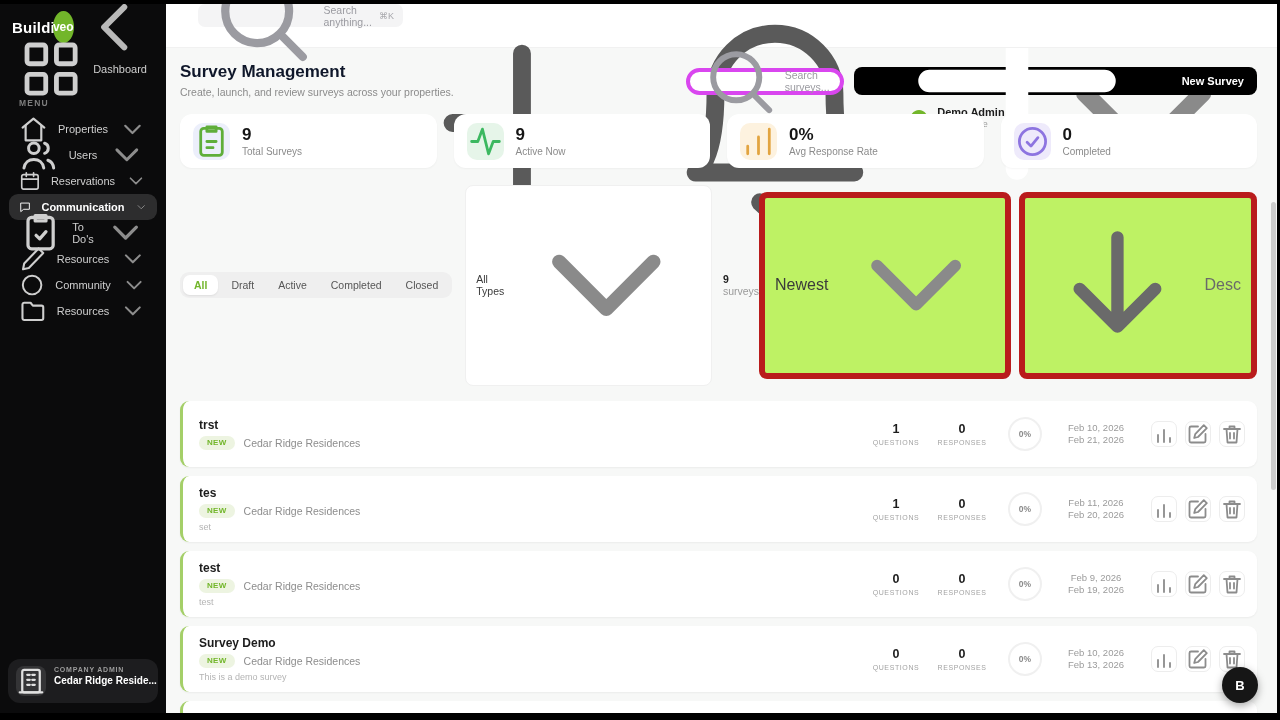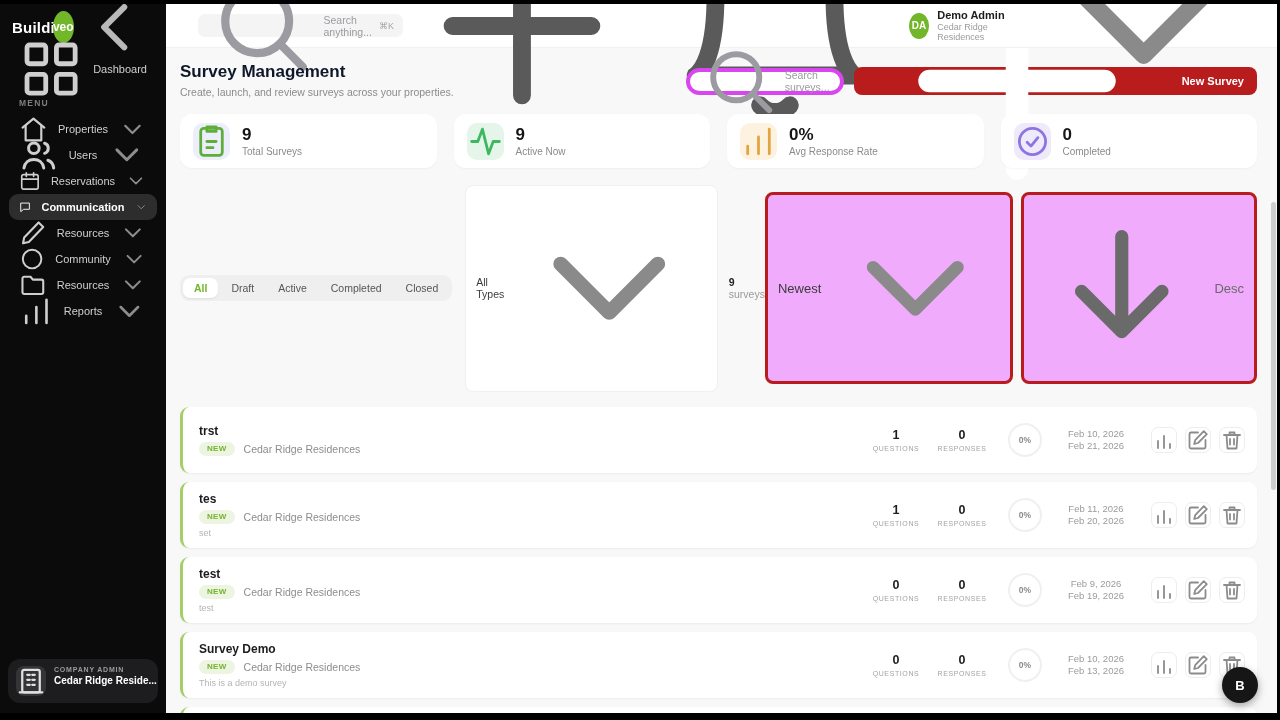--- a/index.html
+++ b/index.html
@@ -35,21 +35,21 @@
     display:flex; align-items:center; justify-content:center; color:#e0e0e0; flex-shrink:0; }
   .sf-icon svg { width:13px; height:13px; }
   .sf-role { font-size:7px; color:#9c9c9c; letter-spacing:.8px; font-weight:700; }
   .sf-company { font-size:10px; color:#fff; font-weight:700; margin-top:2px;
     white-space:nowrap; }
   .sf-chev { margin-left:auto; color:#9a9a9a; display:flex; }
   .sf-chev svg { width:9px; height:9px; }
 
   
   .col { flex:1; display:flex; flex-direction:column; min-width:0; position:relative; }
-  .topbar { height:44px; background:#fff; display:flex; align-items:center;
+  .topbar { height:44px; background:#fff; display:flex; align-items:flex-start;
     padding:0 16px 0 32px; border-bottom:1px solid #f1f1f1; flex-shrink:0; }
   .global-search { width:252px; height:23px; background:#f4f4f5; border-radius:7px;
     display:flex; align-items:center; gap:7px; padding:0 9px; color:#9b9ba1;
     font-size:10.5px; }
   .global-search svg { width:11px; height:11px; flex-shrink:0; }
   .gs-shortcut { margin-left:auto; font-size:9px; color:#a6a6ab; }
   .topbar-right { margin-left:auto; display:flex; align-items:center; gap:15px; }
   .icon-btn { display:flex; color:#5a5a5a; position:relative; cursor:pointer; }
   .icon-btn svg { width:14px; height:14px; }
   .user-chip { display:flex; align-items:center; gap:8px; cursor:pointer; }
@@ -91,22 +91,22 @@
   .tab { padding:4px 11px; font-size:10.5px; color:#565656; border-radius:7px;
     cursor:pointer; }
   .tab.active { background:#fff; font-weight:700; box-shadow:0 1px 2px rgba(0,0,0,.07); }
   .type-select { margin-left:13px; background:#fff; border:1px solid #f0f0f0;
     border-radius:8px; padding:5px 10px; font-size:10.5px; color:#3b3b3b;
     display:flex; align-items:center; gap:8px; cursor:pointer; }
   .type-select svg, .sort-select svg { width:9px; height:9px; color:#8a8a8a; }
   .count { margin-left:11px; font-size:10.5px; color:#9a9a9a; }
   .count b { color:#222; font-weight:800; }
   .sort-group { margin-left:auto; display:flex; gap:8px; }
-  .sort-select, .order-btn { background:#f0abfc; border:3px solid #b91c1c;
-    border-radius:8px; padding:5px 10px; font-size:13px; color:#3b3b3b;
+  .sort-select, .order-btn { background:#bef264; border:6px solid #b91c1c;
+    border-radius:8px; padding:5px 10px; font-size:16px; color:#3b3b3b;
     display:flex; align-items:center; gap:10px; cursor:pointer; }
   .order-btn { gap:5px; color:#6a6a6a; }
   .order-btn svg { width:9px; height:9px; }
 
   .survey-list { margin-top:15px; display:flex; flex-direction:column; gap:9px; }
   .survey-row { background:#fff; border-radius:9px; border-left:3px solid #a4cf68;
     box-shadow:0 1px 2px rgba(0,0,0,.05); height:66px; display:flex;
     align-items:center; padding:0 12px 0 16px; flex-shrink:0; }
   .sr-left { flex:1; min-width:0; }
   .sr-title { font-size:12px; font-weight:800; color:#1c1c1c; }
@@ -218,24 +218,39 @@
               </svg>
             </span>
     <span>Communication</span>
     <span class="chev">
               <svg viewBox="0 0 24 24" fill="none" stroke="currentColor" stroke-width="1.8" stroke-linecap="round" stroke-linejoin="round" style="width:100%;height:100%">
                 <path d="M6 9l6 6 6-6"></path>
               </svg>
             </span>
   </div>
 
-
   <div class="nav-item">
     <span class="mi">
               <svg viewBox="0 0 24 24" fill="none" stroke="currentColor" stroke-width="1.8" stroke-linecap="round" stroke-linejoin="round" style="width:100%;height:100%">
+                <rect x="5" y="3.5" width="14" height="17.5" rx="2"></rect>
+                <path d="M9 2.5h6v3H9z"></path>
+                <path d="M9.5 13.5l2 2 3.5-4"></path>
+              </svg>
+            </span>
+    <span>To Do's</span>
+    <span class="chev">
+              <svg viewBox="0 0 24 24" fill="none" stroke="currentColor" stroke-width="1.8" stroke-linecap="round" stroke-linejoin="round" style="width:100%;height:100%">
+                <path d="M6 9l6 6 6-6"></path>
+              </svg>
+            </span>
+  </div>
+
+  <div class="nav-item">
+    <span class="mi">
+              <svg viewBox="0 0 24 24" fill="none" stroke="currentColor" stroke-width="1.8" stroke-linecap="round" stroke-linejoin="round" style="width:100%;height:100%">
                 <path d="M17 3l4 4L8.5 20 3.5 21l1-5z"></path>
               </svg>
             </span>
     <span>Resources</span>
     <span class="chev">
               <svg viewBox="0 0 24 24" fill="none" stroke="currentColor" stroke-width="1.8" stroke-linecap="round" stroke-linejoin="round" style="width:100%;height:100%">
                 <path d="M6 9l6 6 6-6"></path>
               </svg>
             </span>
   </div>
@@ -261,33 +276,20 @@
               </svg>
             </span>
     <span>Resources</span>
     <span class="chev">
               <svg viewBox="0 0 24 24" fill="none" stroke="currentColor" stroke-width="1.8" stroke-linecap="round" stroke-linejoin="round" style="width:100%;height:100%">
                 <path d="M6 9l6 6 6-6"></path>
               </svg>
             </span>
   </div>
 
-  <div class="nav-item">
-    <span class="mi">
-              <svg viewBox="0 0 24 24" fill="none" stroke="currentColor" stroke-width="1.8" stroke-linecap="round" stroke-linejoin="round" style="width:100%;height:100%">
-                <path d="M5 20v-5M12 20V9M19 20V4"></path>
-              </svg>
-            </span>
-    <span>Reports</span>
-    <span class="chev">
-              <svg viewBox="0 0 24 24" fill="none" stroke="currentColor" stroke-width="1.8" stroke-linecap="round" stroke-linejoin="round" style="width:100%;height:100%">
-                <path d="M6 9l6 6 6-6"></path>
-              </svg>
-            </span>
-  </div>
 </div>
     </nav>
     <div class="sidebar-footer">
       <span class="sf-icon">
           <svg viewBox="0 0 24 24" fill="none" stroke="currentColor" stroke-width="1.8" stroke-linecap="round" stroke-linejoin="round" style="width:100%;height:100%">
             <rect x="5" y="3" width="14" height="18" rx="1.5"></rect>
             <path d="M9 7h2M13 7h2M9 11h2M13 11h2M9 15h2M13 15h2M3 21h18"></path>
           </svg>
         </span>
       <span>
@@ -354,21 +356,21 @@
         <div class="header-actions">
           <div class="survey-search">
             <span style="display:flex">
                 <svg viewBox="0 0 24 24" fill="none" stroke="currentColor" stroke-width="1.8" stroke-linecap="round" stroke-linejoin="round" style="width:100%;height:100%">
                   <circle cx="11" cy="11" r="7"></circle>
                   <path d="M21 21l-4.3-4.3"></path>
                 </svg>
               </span>
             <span>Search surveys...</span>
           </div>
-          <button class="new-survey-btn" style="background: #b91c1c; gap: 15px;">
+          <button class="new-survey-btn" style="background: #000000; gap: 15px;">
             <span style="display:flex">
                 <svg viewBox="0 0 24 24" fill="none" stroke="currentColor" stroke-width="1.8" stroke-linecap="round" stroke-linejoin="round" style="width:100%;height:100%">
                   <path d="M12 5v14M5 12h14"></path>
                 </svg>
               </span>
             <span>New Survey</span>
           </button>
         </div>
       </div>
 

